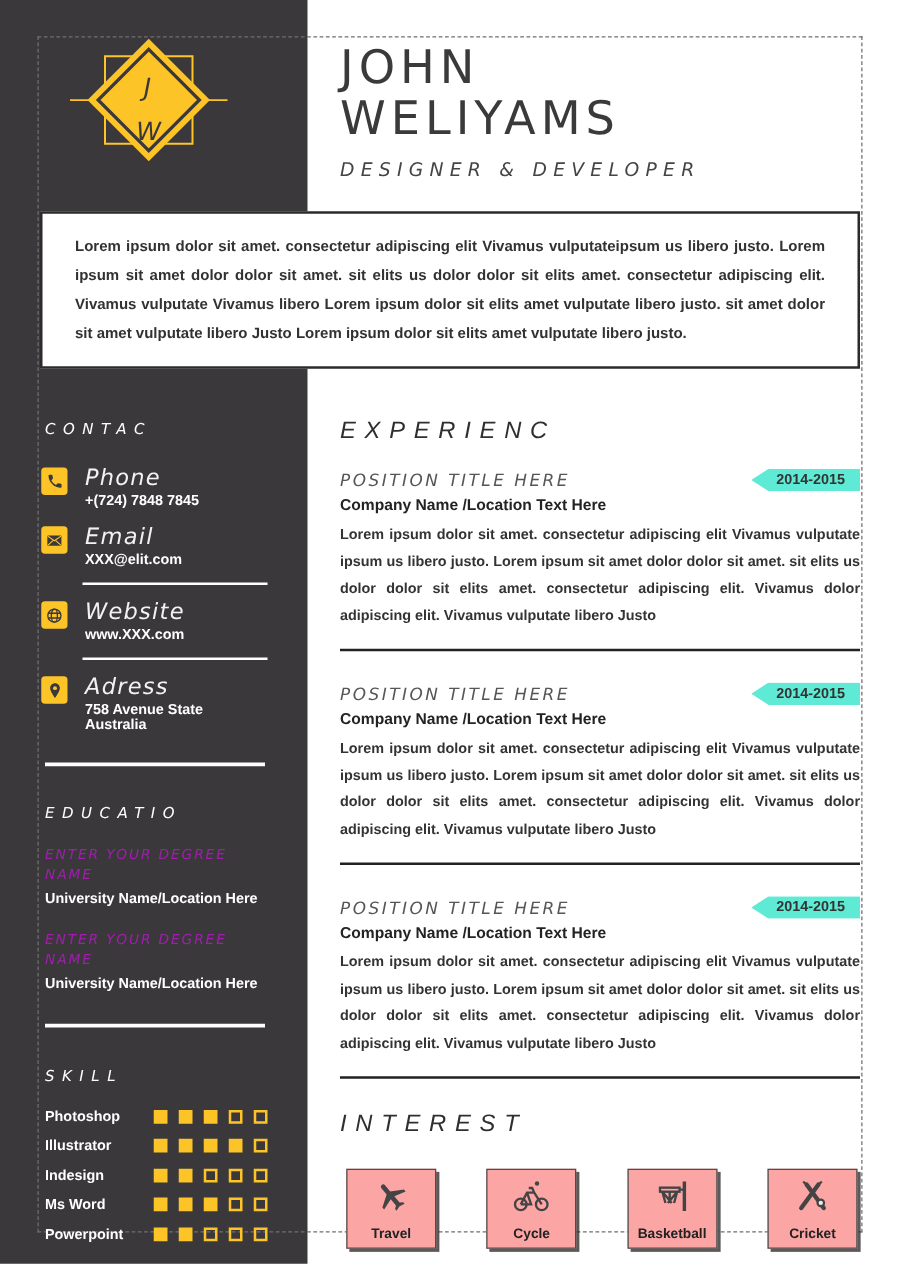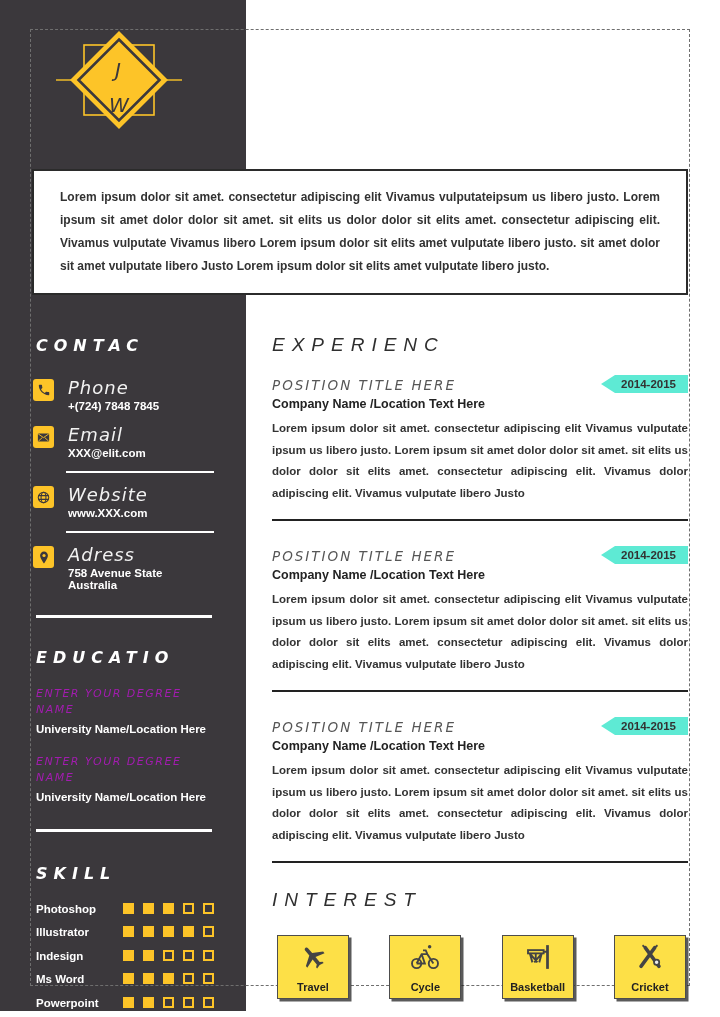--- a/index.html
+++ b/index.html
@@ -21,22 +21,22 @@
   .name-line { font-family:"DejaVu Sans", sans-serif; font-size:37px; line-height:41px;
     letter-spacing:4px; color:#3a3a3a; font-weight:400; }
   .subtitle { margin-top:12px; font-family:"DejaVu Sans", sans-serif; font-style:italic;
     font-size:15px; letter-spacing:5px; color:#454545; }
   
   .summary-box { position:absolute; left:32px; top:169px; width:656px; height:126px;
     background:#fff; border:2px solid #2b2b2b; padding:15px 26px 10px 26px;
     font-size:12px; font-weight:bold; color:#323232; text-align:justify; line-height:23px; }
   
   .sidebar-content { position:absolute; left:36px; top:336px; width:178px; color:#fff; }
-  .side-heading { font-family:"DejaVu Sans", sans-serif; font-style:italic; font-size:16px;
-    letter-spacing:6px; color:#fff;font-weight:bold; }
+  .side-heading { font-family:"DejaVu Sans", sans-serif; font-style:italic; font-size:12px;
+    letter-spacing:6px; color:#fff; }
   .contact-list { margin-top:22px; }
   .contact-item { position:relative; padding-left:32px; min-height:34px; margin-bottom:12px; }
   .ci-icon { position:absolute; left:-3px; top:2px; width:21px; height:22px;
     background:#fdc428; border-radius:3px; display:flex; align-items:center; justify-content:center; }
   .ci-label { font-family:"DejaVu Sans", sans-serif; font-style:italic; font-size:18px;
     letter-spacing:1px; color:#f2f2f2; }
   .ci-value { margin-top:2px; font-size:11.5px; font-weight:bold; color:#fff; }
   .c-sep { border-top:2px solid #fff; margin:0 0 11px 30px; }
   .hr-strong { border-top:3px solid #fff; width:176px; }
   .edu-hr-top { margin-top:24px; }
@@ -66,21 +66,21 @@
     font-weight:bold; font-size:11.5px; padding:3px 12px 3px 20px;
     -webkit-clip-path:polygon(14px 0,100% 0,100% 100%,14px 100%,0 50%);
     clip-path:polygon(14px 0,100% 0,100% 100%,14px 100%,0 50%); }
   .exp-company { margin-top:3px; font-size:12.5px; font-weight:bold; color:#232323; }
   .exp-body { margin-top:7px; font-size:11.5px; font-weight:bold; color:#333;
     text-align:justify; line-height:21.5px; }
   .exp-divider { border-top:2px solid #222; margin:15px 0 26px 0; }
   
   .interests { margin-top:8px; }
   .interests-row { display:flex; justify-content:space-between; margin-top:24px; padding:0 2px 0 5px; }
-  .interest-box { width:72px; height:64px; background:#fde047; border:1.5px solid #4d4d4d;
+  .interest-box { width:72px; height:64px; background:#fca5a5; border:1.5px solid #4d4d4d;
     box-shadow:2.5px 2.5px 0 rgba(35,35,35,0.75);
     display:flex; flex-direction:column; align-items:center; justify-content:space-between;
     padding:6px 2px 5px 2px; }
   .interest-label { font-size:11px; font-weight:bold; color:#222; }
   .ic { display:block; }
 </style>
 </head>
 <body>
 
 <div class="page">
@@ -93,20 +93,25 @@
       <rect x="35" y="35" width="70" height="70" fill="none" stroke="#fdc428" stroke-width="1.6"></rect>
       <line x1="7" y1="70" x2="29" y2="70" stroke="#fdc428" stroke-width="1.4"></line>
       <line x1="111" y1="70" x2="133" y2="70" stroke="#fdc428" stroke-width="1.4"></line>
       <polygon points="70,21 119,70 70,119 21,70" fill="#fdc428"></polygon>
       <polygon points="70,29.5 110.5,70 70,110.5 29.5,70" fill="none" stroke="#3b383c" stroke-width="2.6"></polygon>
       <text x="66" y="67" class="logo-initial">J</text>
       <text x="60" y="102" class="logo-initial">W</text>
     </svg>
   </div>
 
+  <div class="header">
+    <div class="name-line">JOHN</div>
+    <div class="name-line">WELIYAMS</div>
+    <div class="subtitle">DESIGNER &amp; DEVELOPER</div>
+  </div>
 
   <div class="summary-box">
     <span>Lorem ipsum dolor sit amet. consectetur adipiscing elit Vivamus vulputateipsum us libero justo. Lorem ipsum sit amet dolor dolor sit amet. sit elits us dolor dolor sit elits amet. consectetur adipiscing elit. Vivamus vulputate Vivamus libero Lorem ipsum dolor sit elits amet vulputate libero justo. sit amet dolor sit amet vulputate libero Justo Lorem ipsum dolor sit elits amet vulputate libero justo.</span>
   </div>
 
   <div class="sidebar-content">
 
     <div class="side-heading">CONTAC</div>
 
     <div class="contact-list">

